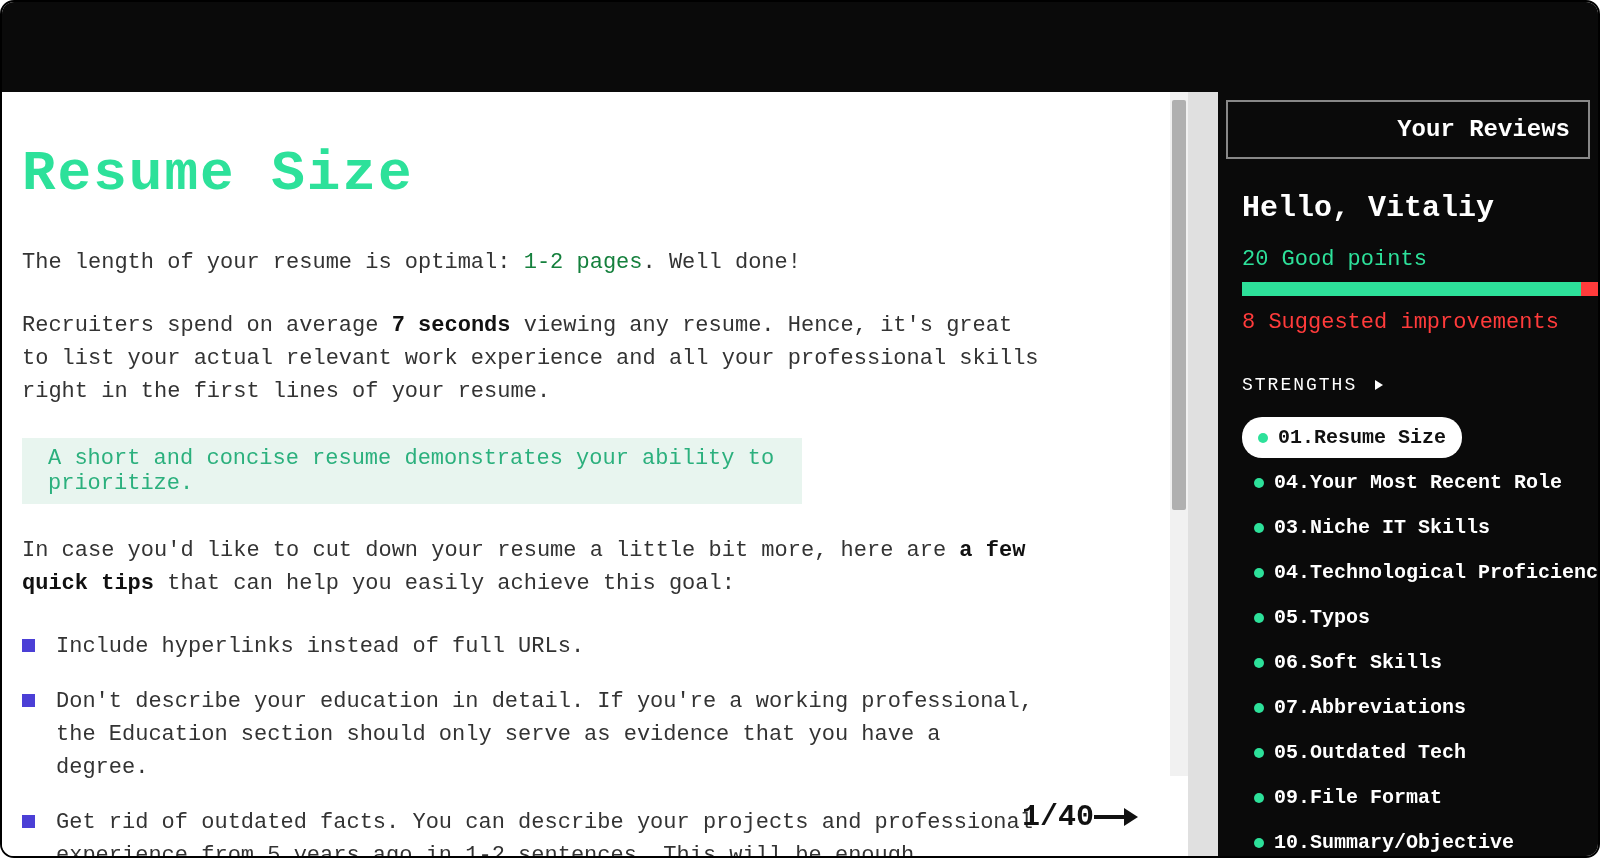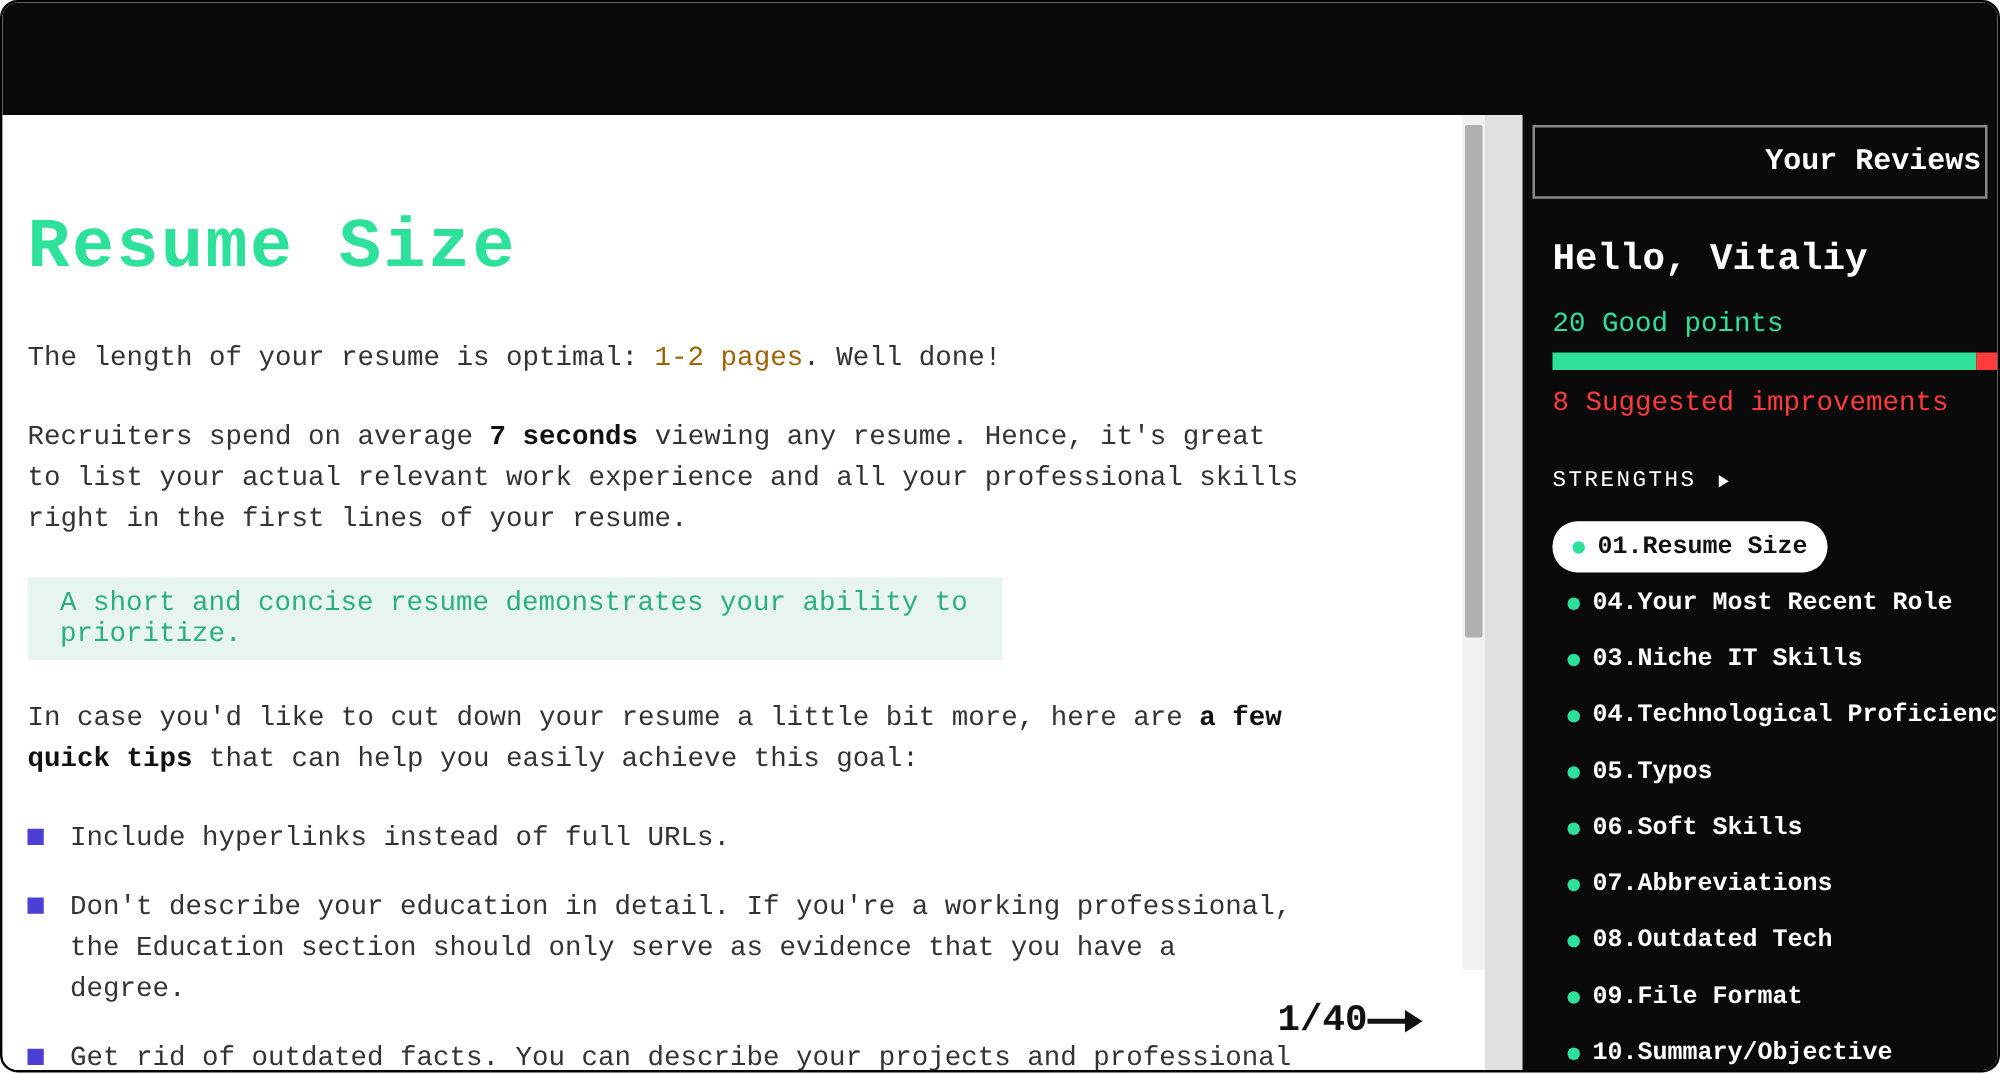--- a/index.html
+++ b/index.html
@@ -60,30 +60,29 @@
   height: 60%;
   background: #b0b0b0;
   border-radius: 2px;
 }
 h1.title {
   color: #2de19a;
   font-size: 56px;
   font-weight: bold;
   letter-spacing: 2px;
   margin-bottom: 40px;
-  margin-top: 24px;
 }
 .para {
   font-size: 22px;
   color: #333;
   line-height: 1.5;
   margin-bottom: 30px;
   max-width: 1020px;
 }
-.link-text { color: #a16207; }
+.link-text { color: #15803d; }
 .bold { font-weight: bold; color: #111; }
 .highlight-block {
   background: #e8f5ef;
   color: #2bb07d;
   font-size: 22px;
   padding: 8px 26px;
   margin-bottom: 30px;
   max-width: 780px;
 }
 ul.tips {
@@ -147,21 +146,21 @@
   background: #0a0a0a;
   color: #fff;
   padding: 0 0 0 0;
   overflow: hidden;
   position: relative;
 }
 .reviews-btn {
   border: 2px solid #888;
   margin: 8px 8px 18px auto;
   width: calc(100% - 16px);
-  padding: 14px 3px;
+  padding: 14px 18px;
   text-align: right;
   font-size: 24px;
   font-weight: bold;
   color: #fff;
   background: #0a0a0a;
   cursor: pointer;
 }
 .greeting {
   font-size: 30px;
   font-weight: bold;
@@ -305,21 +304,21 @@
           <span class="dot"></span>
           <span>05.Typos</span>
         </li><li>
           <span class="dot"></span>
           <span>06.Soft Skills</span>
         </li><li>
           <span class="dot"></span>
           <span>07.Abbreviations</span>
         </li><li>
           <span class="dot"></span>
-          <span>08.Outdated Tech</span>
+          <span>05.Outdated Tech</span>
         </li><li>
           <span class="dot"></span>
           <span>09.File Format</span>
         </li><li>
           <span class="dot"></span>
           <span>10.Summary/Objective</span>
         </li></ul>
   </div>
 
 </div>

